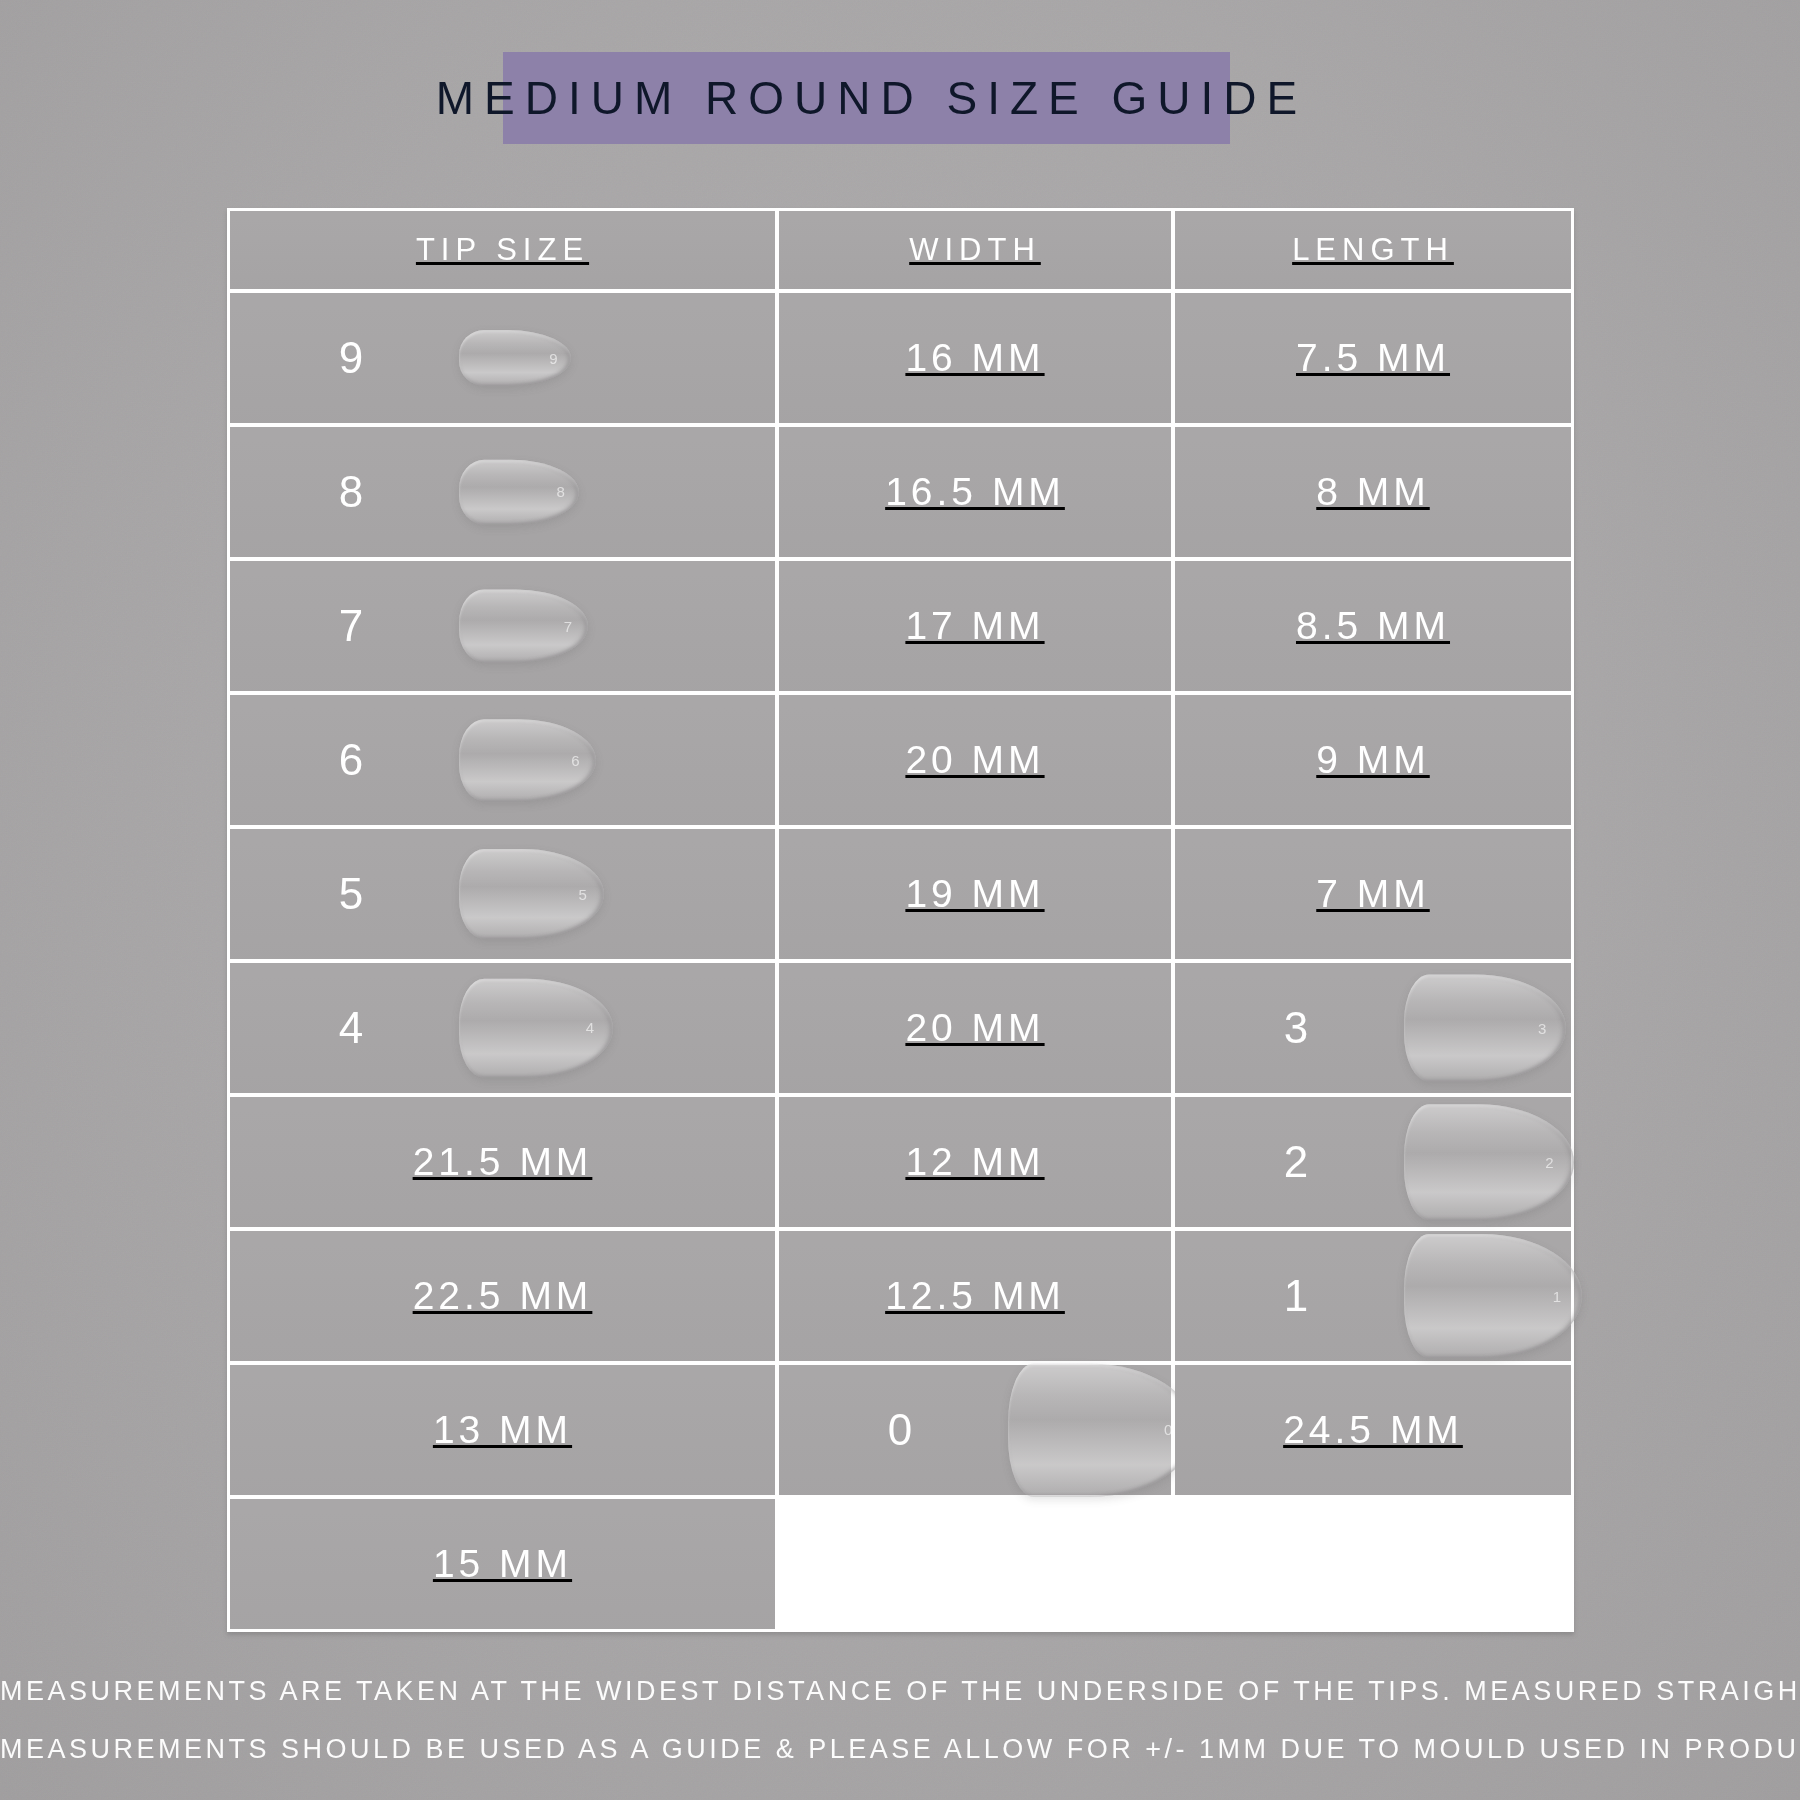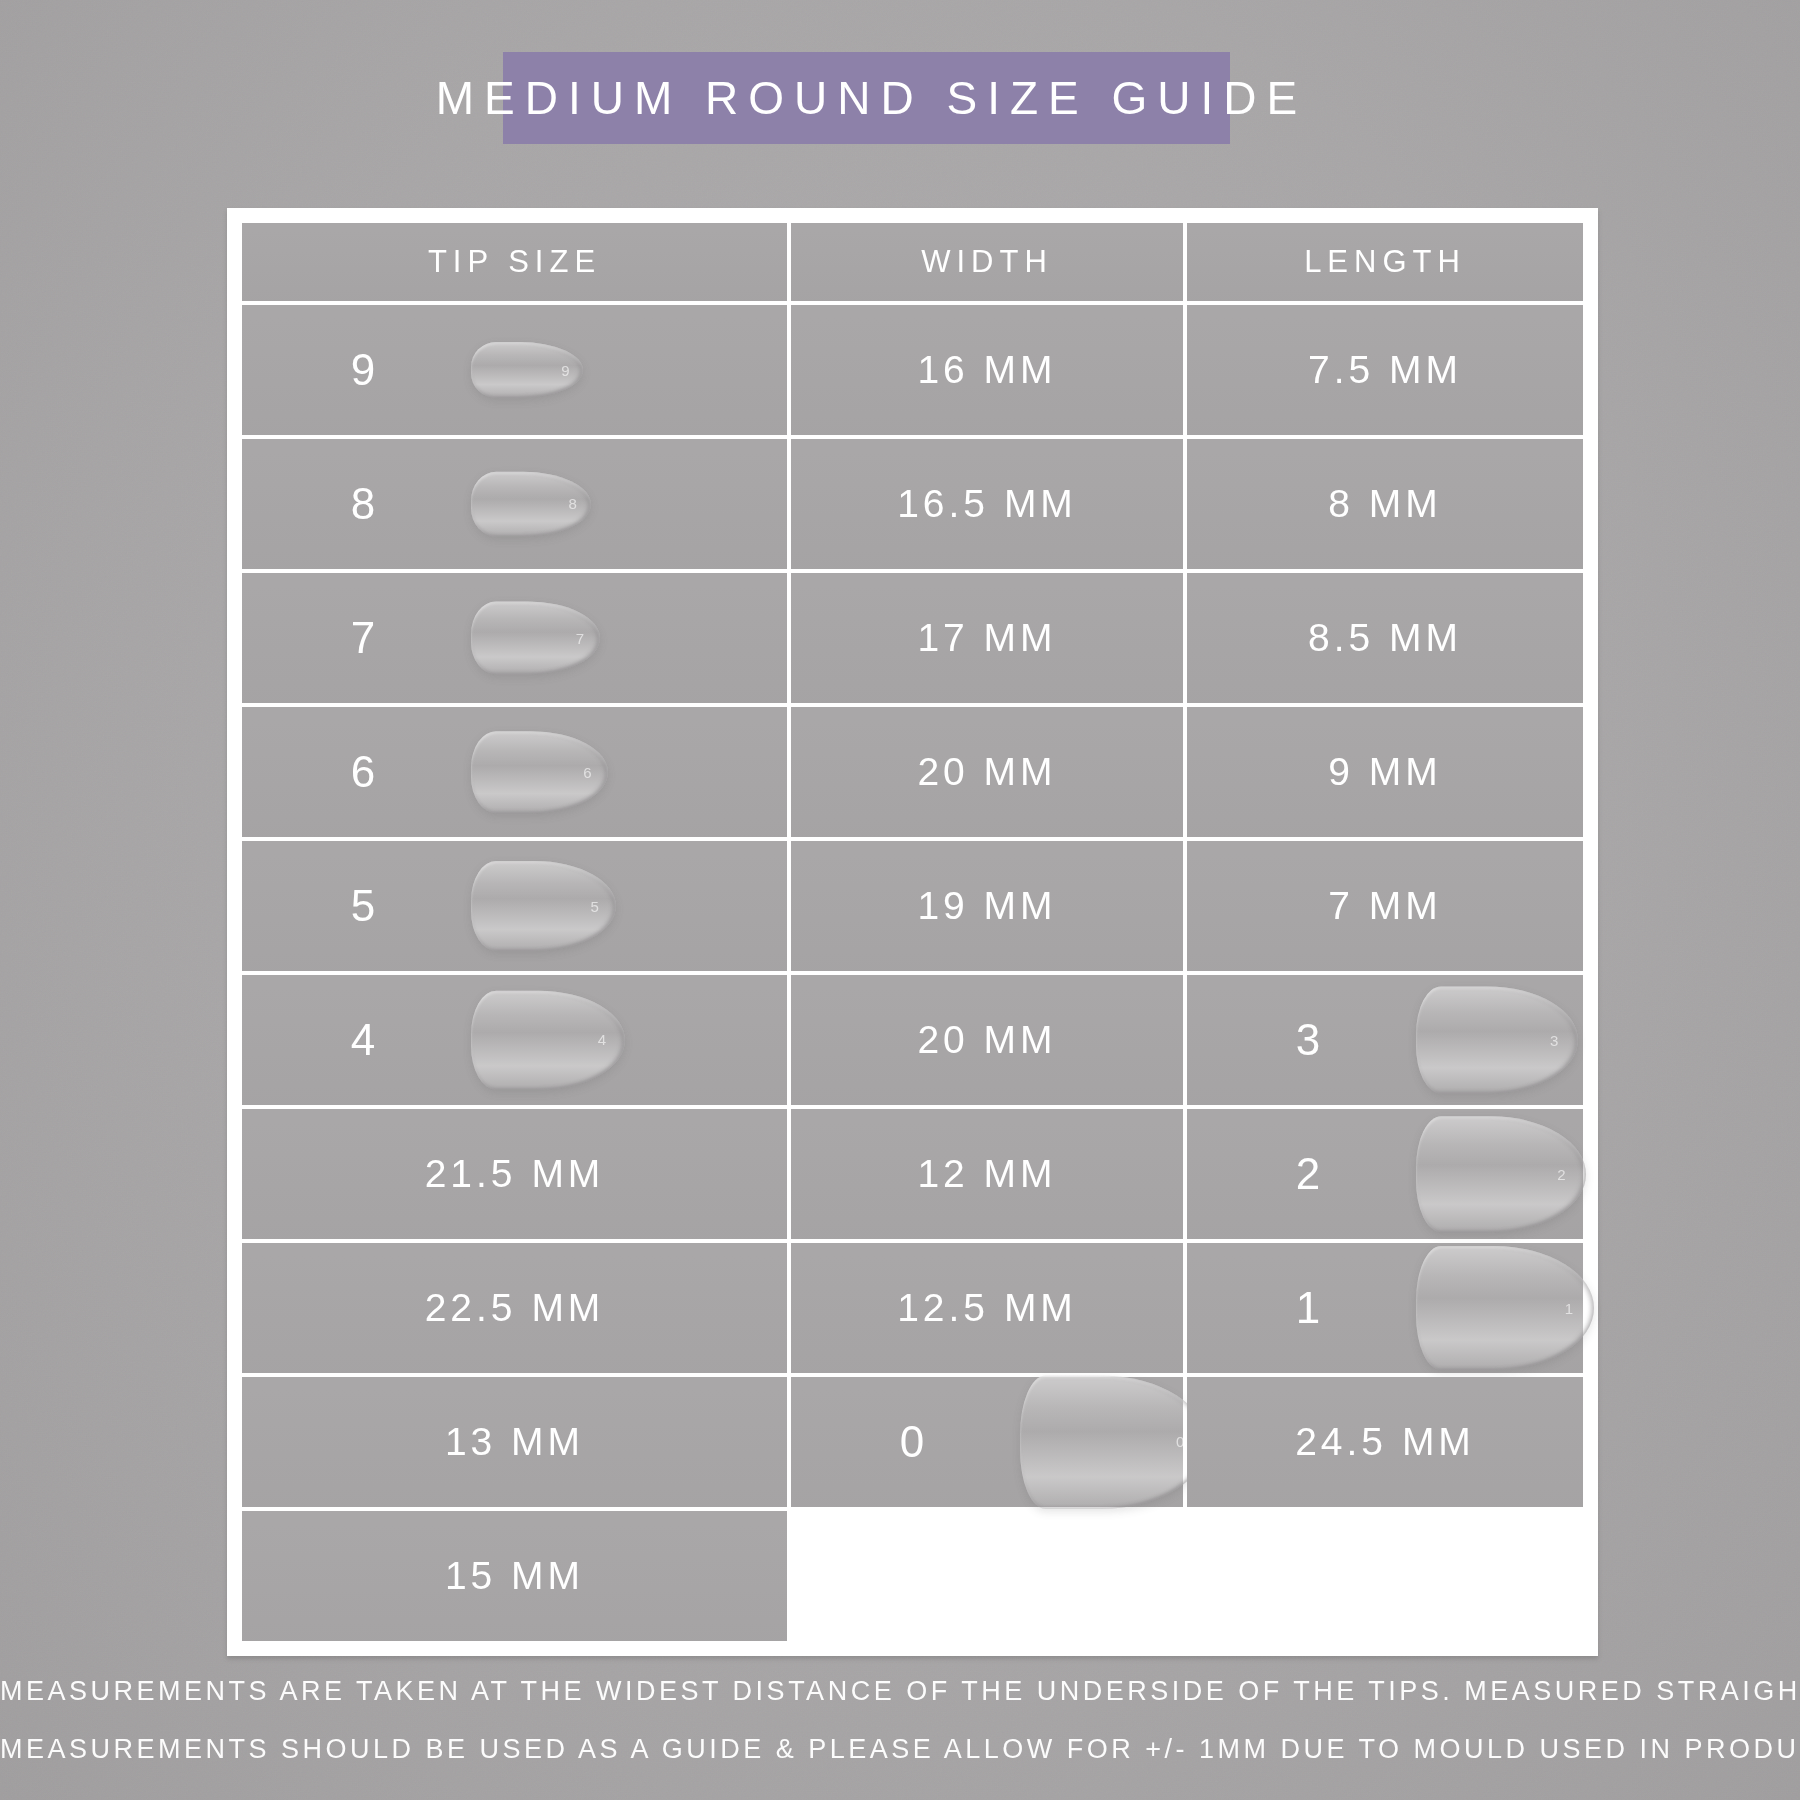--- a/index.html
+++ b/index.html
@@ -9,31 +9,32 @@
     background-image:radial-gradient(ellipse at 50% 42%, #adabac 0%, #a8a6a7 55%, #a09e9f 100%);
     font-family:"Liberation Sans", sans-serif;
     -webkit-font-smoothing:antialiased;
   }
   .noise{position:absolute;inset:0;opacity:.055;pointer-events:none;}
   .banner{
     position:absolute;left:503px;top:52px;width:727px;height:92px;
     display:flex;align-items:center;justify-content:center;
   }
   .banner-title{
-    color:#ffffff;font-size:46px;font-weight:400;letter-spacing:10px;
+    color:#0f172a;font-size:46px;font-weight:400;letter-spacing:10px;
     white-space:nowrap;padding-left:10px;
   }
   .size-table{
     position:absolute;left:227px;top:208px;
-    background:#ffffff;padding:15px;
+    background:#ffffff;padding:3px;
     display:grid;
     grid-template-columns:545px 392px 396px;
     grid-template-rows:78px repeat(10,130px);
     gap:4px;
     box-shadow:0 3px 4px rgba(80,78,80,0.25);
+    text-decoration:underline;
   }
   .cell{
     background:#a8a6a7;
     background-image:linear-gradient(180deg, rgba(255,255,255,0.015), rgba(0,0,0,0.015));
     position:relative;
     display:flex;align-items:center;justify-content:center;
     color:#ffffff;
   }
   .header-cell{font-size:31px;letter-spacing:6px;font-weight:400;}
   .value-cell{font-size:39px;letter-spacing:4px;font-weight:400;}

